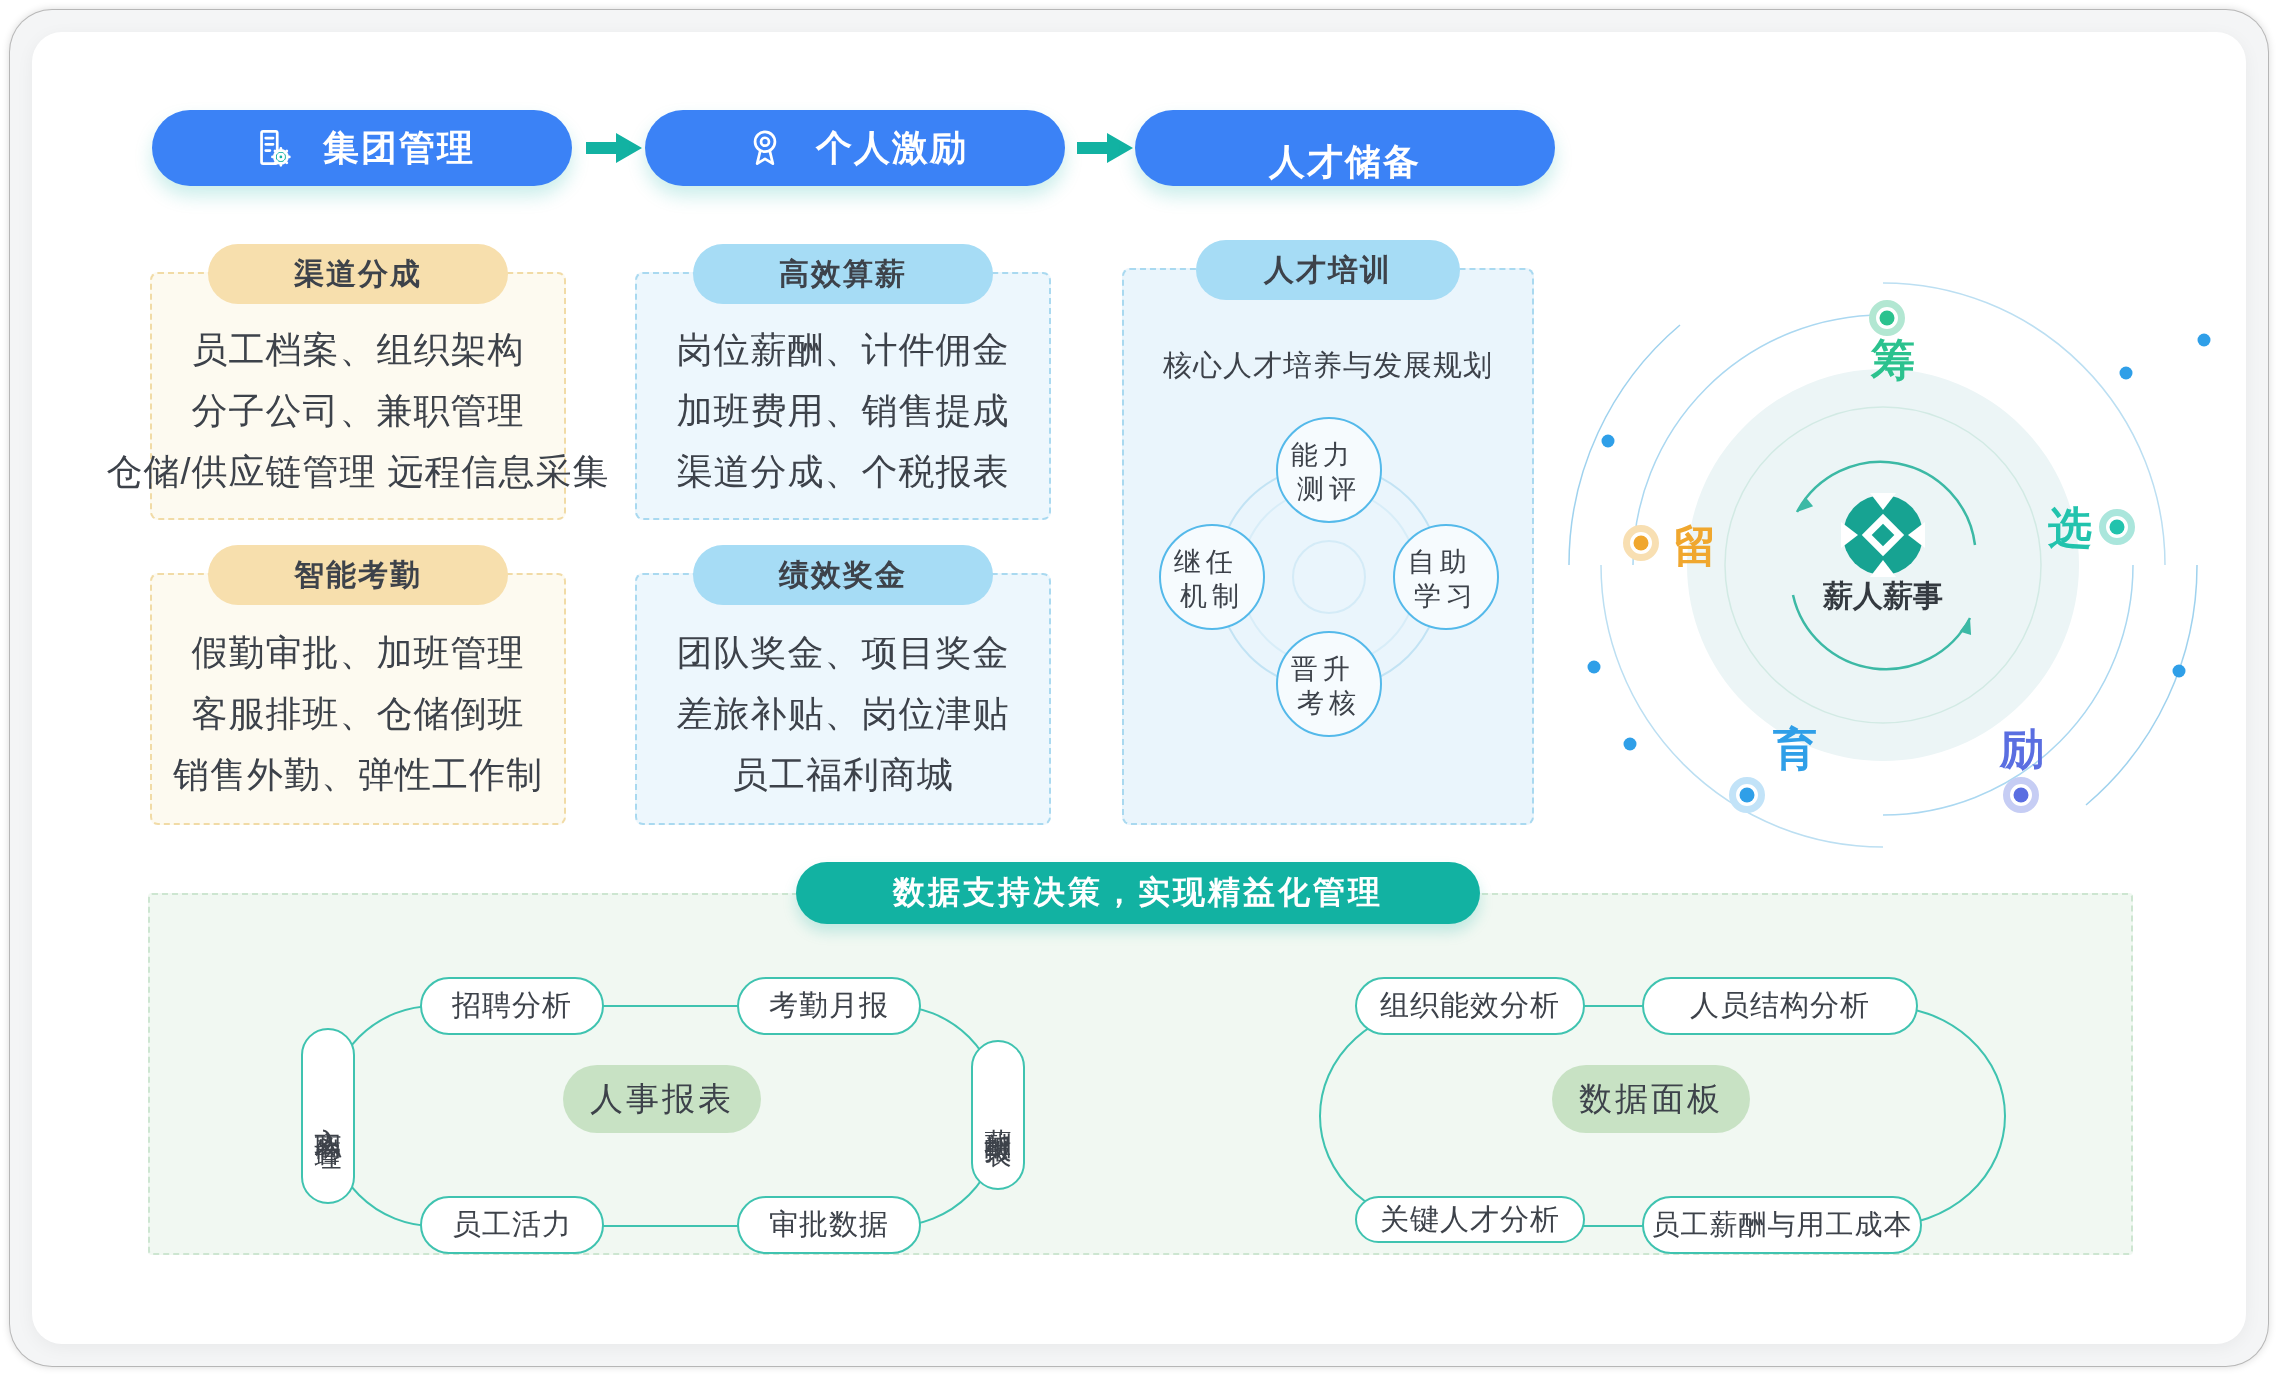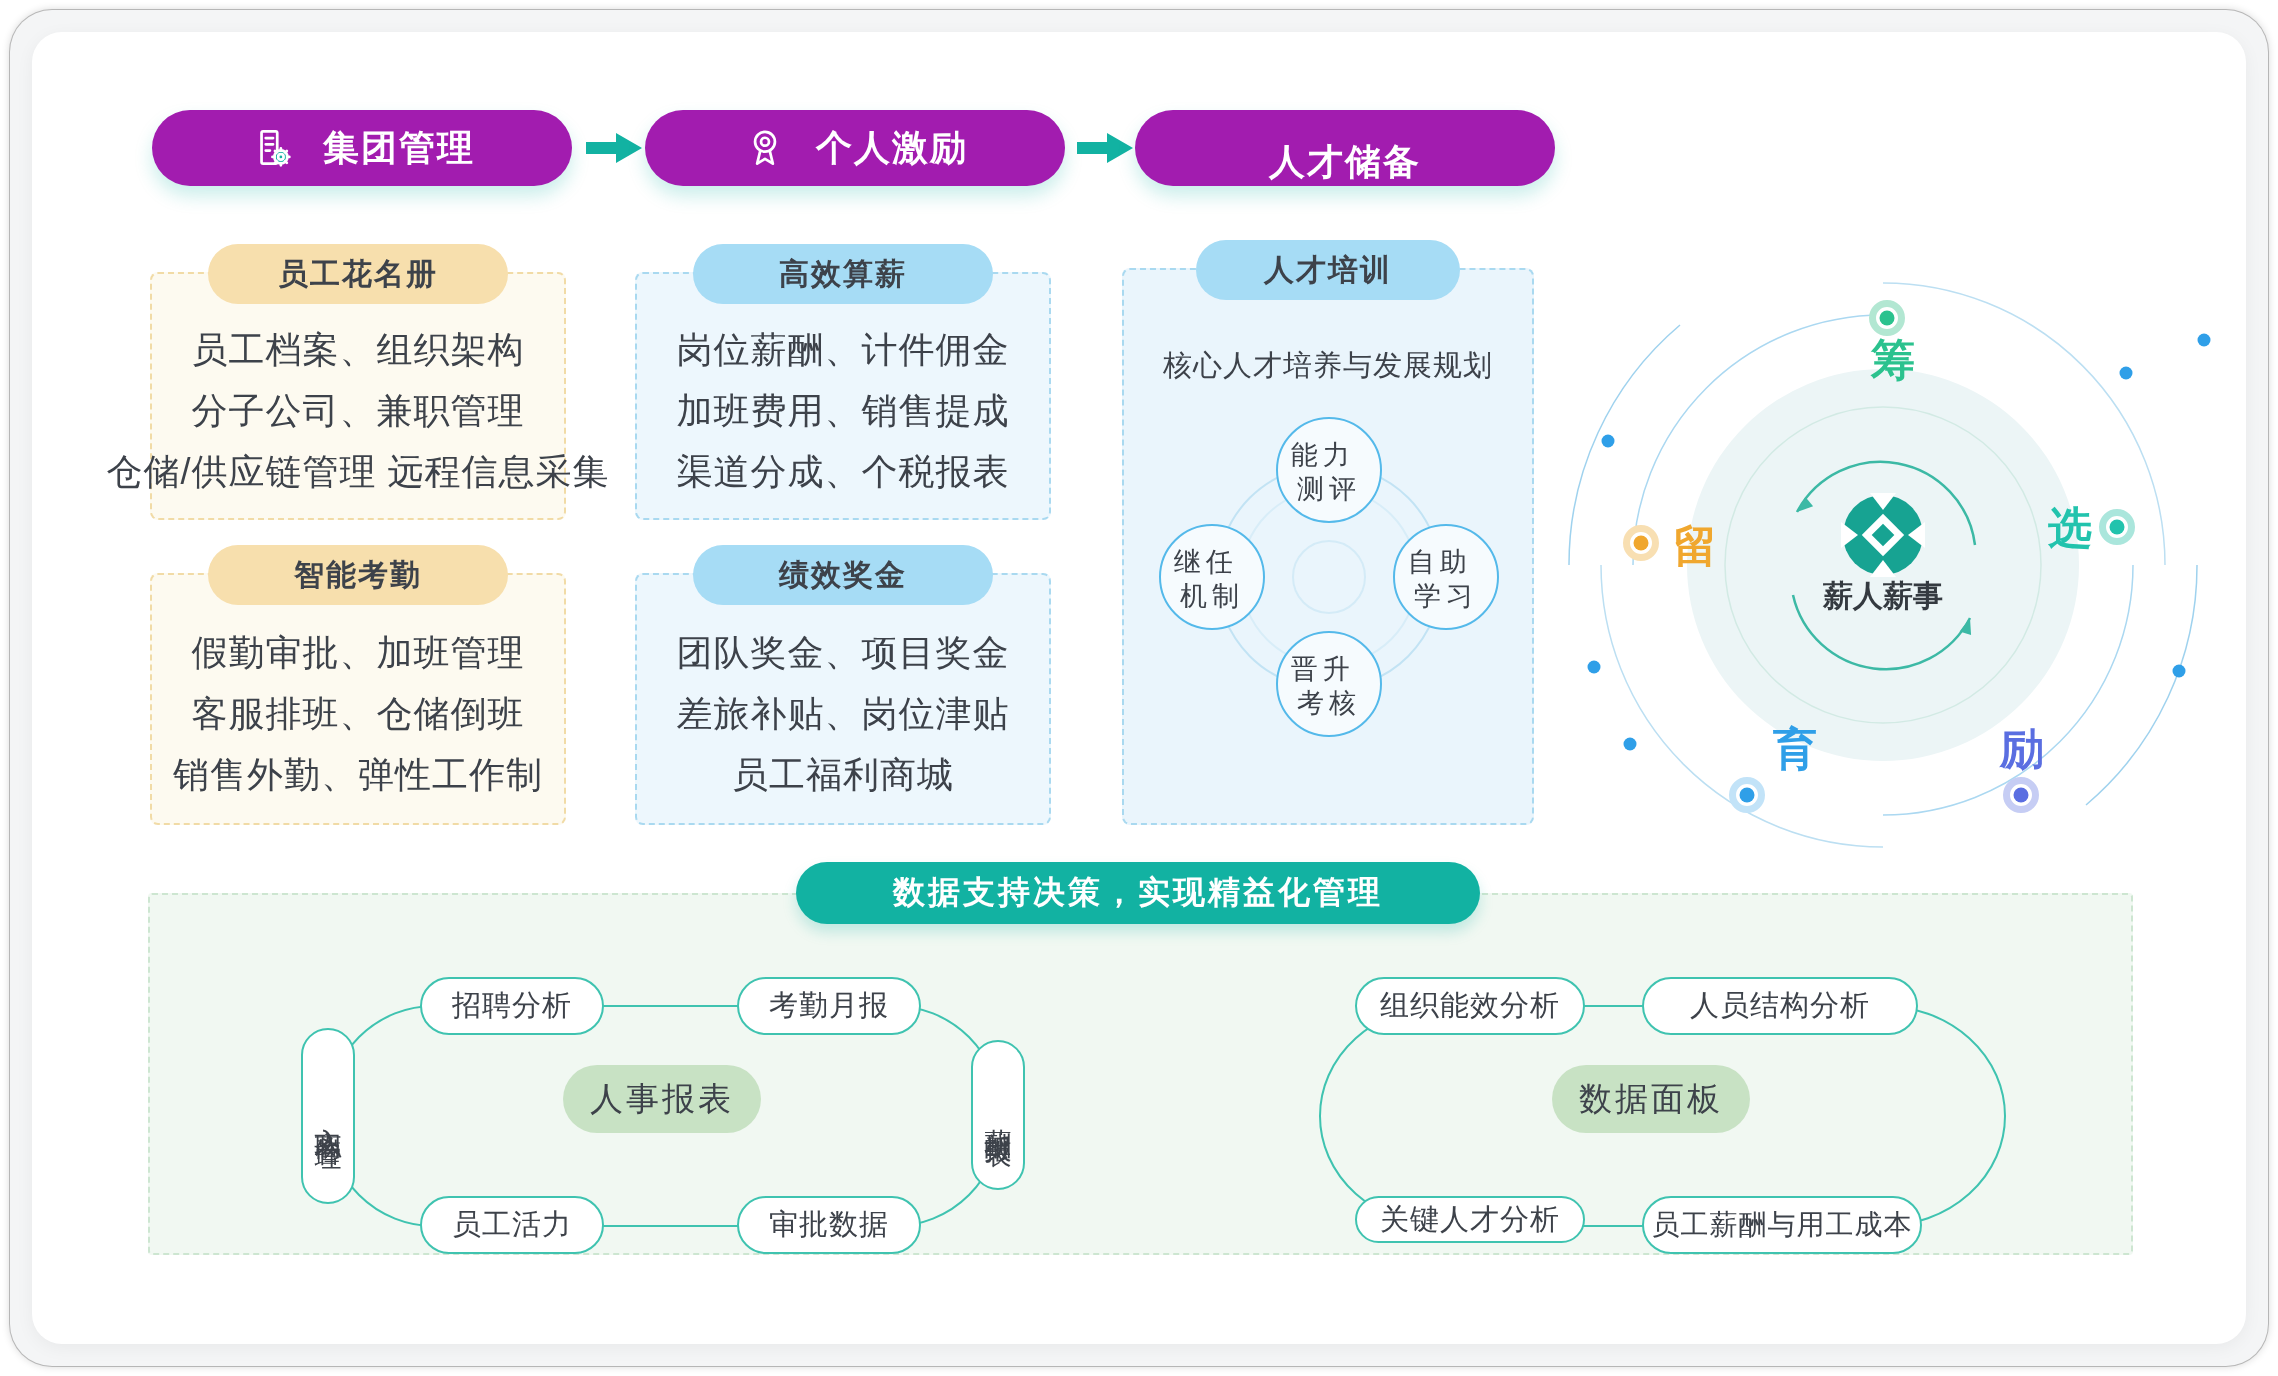--- a/index.html
+++ b/index.html
@@ -2,21 +2,21 @@
 <html><head>
 <meta charset="utf-8">
 <style>
   html,body{margin:0;padding:0;}
   body{width:2278px;height:1376px;background:#fff;font-family:"Liberation Sans","DejaVu Sans",sans-serif;overflow:hidden;}
   .canvas{position:absolute;left:0;top:0;width:2278px;height:1376px;}
   .frame{position:absolute;left:10px;top:10px;right:10px;bottom:10px;border-radius:42px;background:#f4f5f6;box-shadow:0 0 0 1px rgba(0,0,0,.22),0 0 8px rgba(0,0,0,.18);}
   .card{position:absolute;left:32px;top:32px;right:32px;bottom:32px;border-radius:30px;background:#fff;box-shadow:0 4px 18px rgba(0,0,0,.05);}
   .abs{position:absolute;}
   
-  .step{position:absolute;top:110px;height:76px;width:420px;border-radius:38px;background:#a21caf;color:#fff;
+  .step{position:absolute;top:110px;height:76px;width:420px;border-radius:38px;background:#3b82f6;color:#fff;
         display:flex;align-items:center;justify-content:center;gap:28px;font-size:36px;font-weight:bold;
         box-shadow:0 10px 18px rgba(18,178,162,.22);letter-spacing:2px;}
   .flow-arrow{position:absolute;top:127px;width:56px;height:42px;}
   
   .fcard{position:absolute;border:2px dashed;border-radius:8px;display:flex;flex-direction:column;align-items:center;justify-content:center;gap:25px;padding-top:30px;box-sizing:border-box;}
   .fcard.orange{background:#fdfaf0;border-color:#f1dba6;}
   .fcard.blue{background:#edf7fd;border-color:#a9d9f0;}
   .fcard .hpill{position:absolute;top:-30px;left:50%;transform:translateX(-50%);height:60px;border-radius:30px;
         display:flex;align-items:center;justify-content:center;font-size:30px;font-weight:bold;color:#3d424a;letter-spacing:2px;}
   .hpill.orange{background:#f7dfad;width:300px;}
@@ -73,21 +73,21 @@
     <svg width="46" height="46" viewBox="0 0 44 44" fill="none" stroke="#fff" stroke-width="2.6" stroke-linecap="round" stroke-linejoin="round">
       <circle cx="16.5" cy="15" r="5.8"></circle>
       <path d="M7.5 35c0-6.5 4-10.2 9-10.2s9 3.7 9 10.2"></path>
       <circle cx="29.5" cy="15" r="5.8"></circle>
       <path d="M29 24.8c4.8.4 7.8 4 7.8 10.2"></path>
     </svg>
     <span>人才储备</span>
   </div>
 
   <div class="fcard orange" style="left:150px;top:272px;width:416px;height:248px;">
-    <div class="hpill orange">员工花名册</div>
+    <div class="hpill orange">渠道分成</div>
     <div class="fitem">员工档案、组织架构</div>
     <div class="fitem">分子公司、兼职管理</div>
     <div class="fitem">仓储/供应链管理 远程信息采集</div>
   </div>
 
   <div class="fcard orange" style="left:150px;top:573px;width:416px;height:252px;">
     <div class="hpill orange">智能考勤</div>
     <div class="fitem">假勤审批、加班管理</div>
     <div class="fitem">客服排班、仓储倒班</div>
     <div class="fitem">销售外勤、弹性工作制</div>

